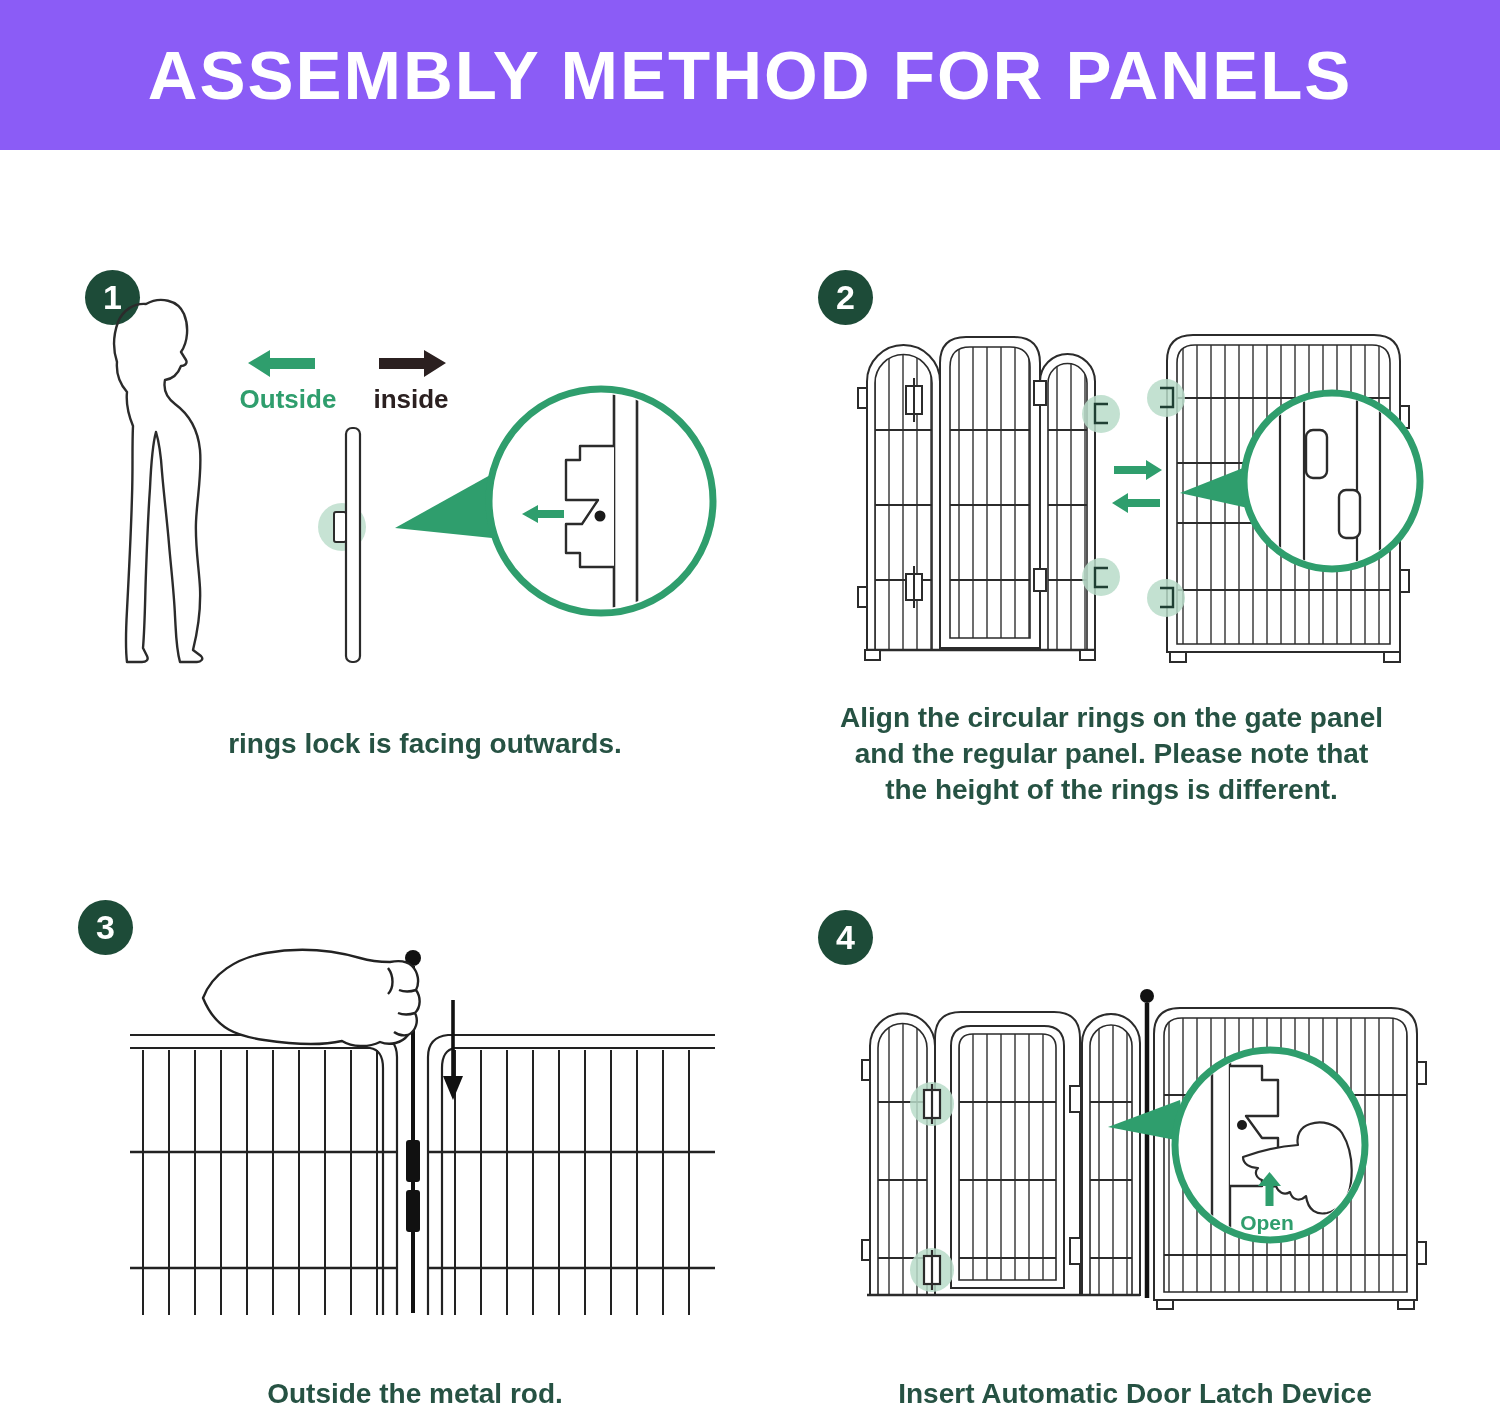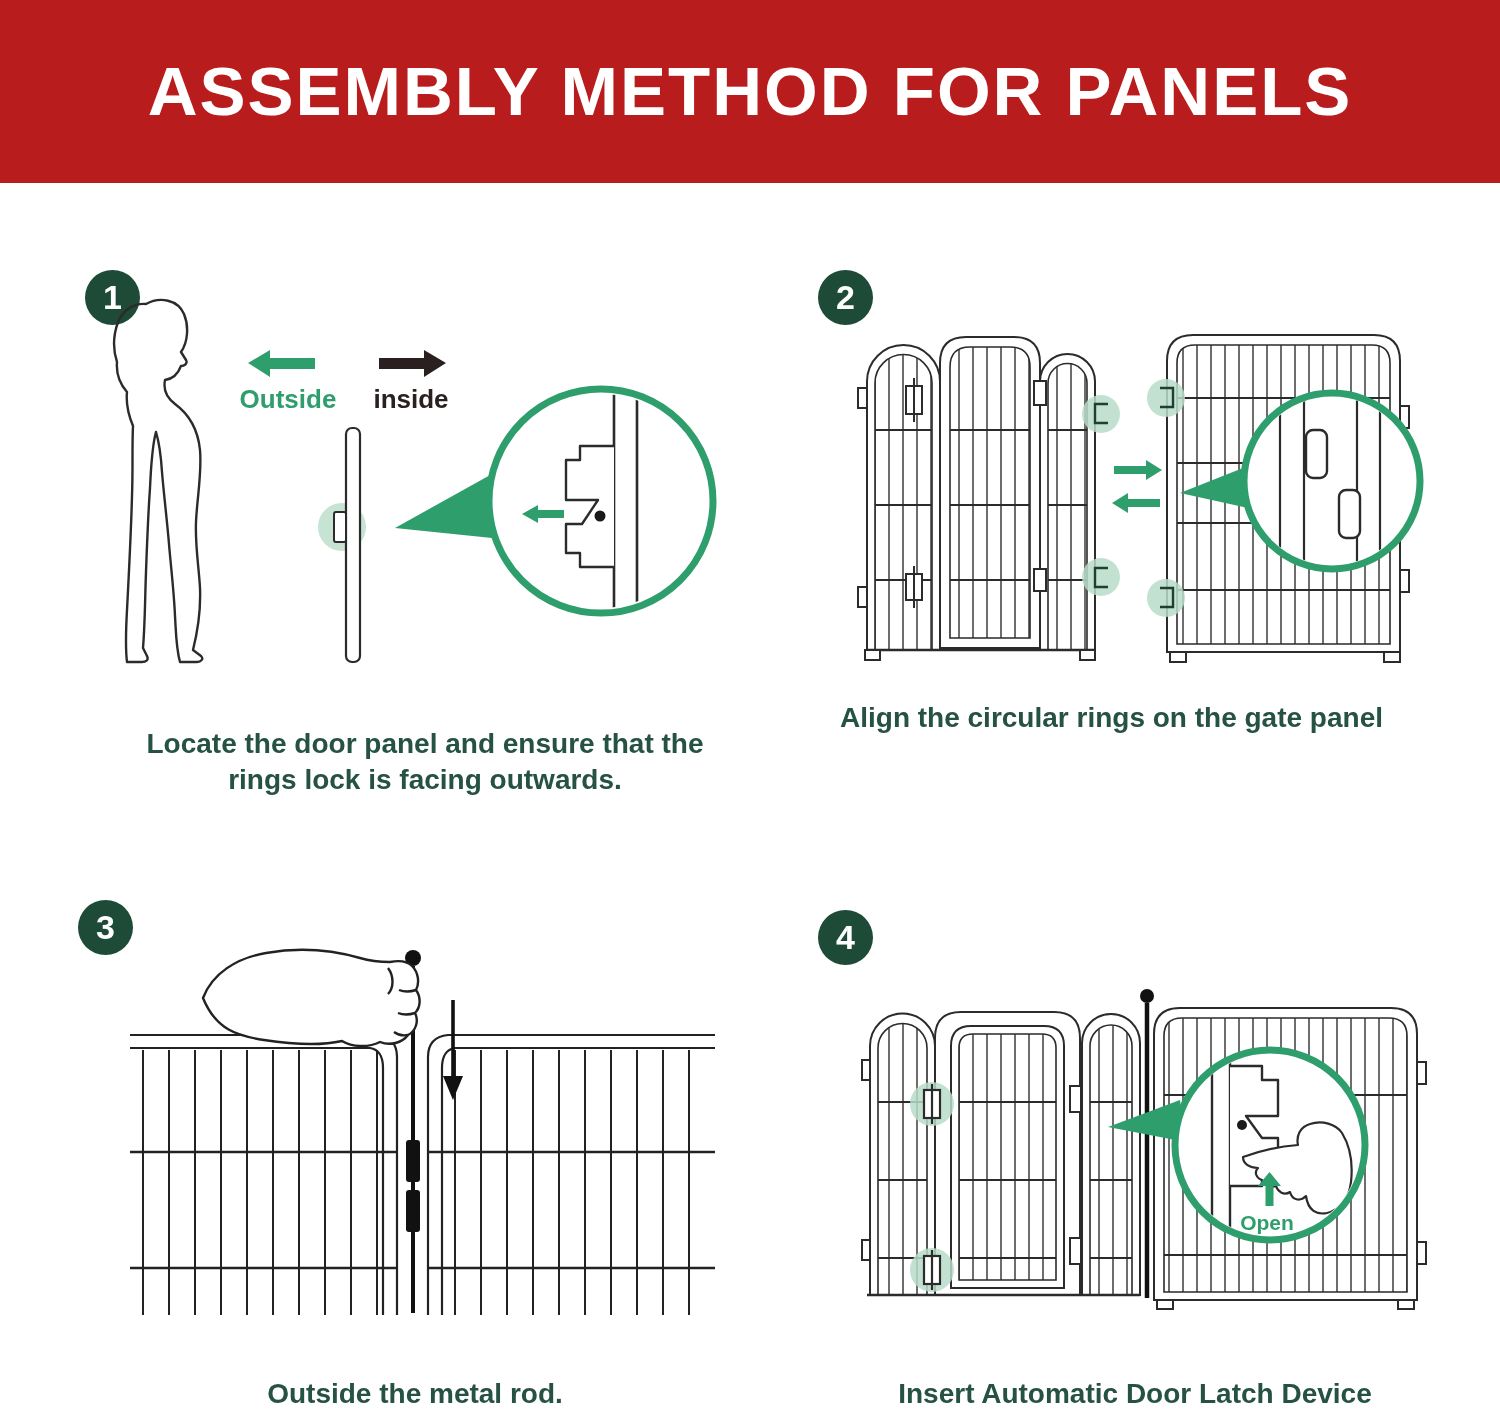--- a/index.html
+++ b/index.html
@@ -1,18 +1,18 @@
 <!DOCTYPE html>
 <html><head>
 <meta charset="utf-8">
 <style>
   html,body{margin:0;padding:0}
   body{width:1500px;height:1418px;position:relative;background:#ffffff;
        font-family:"Liberation Sans",sans-serif;overflow:hidden}
-  .header{position:absolute;left:0;top:0;width:1500px;height:183px;background:#b91c1c;
+  .header{position:absolute;left:0;top:0;width:1500px;height:150px;background:#8b5cf6;
           display:flex;align-items:center;justify-content:center}
   .header h1{color:#ffffff;font-size:69px;font-weight:bold;letter-spacing:2px;margin:0;white-space:nowrap}
   .badge{position:absolute;width:55px;height:55px;border-radius:50%;background:#1d4b38;color:#fff;
          font-size:34px;font-weight:bold;display:flex;align-items:center;justify-content:center}
   .caption{position:absolute;color:#265243;font-size:28px;font-weight:bold;line-height:36px;text-align:center}
   svg{position:absolute;display:block}
   svg text{font-family:"Liberation Sans",sans-serif;font-weight:bold}
   .lbl-green{fill:#2f9e6d;font-size:26px}
   .lbl-dark{fill:#2b2020;font-size:26px}
   .lbl-open{fill:#2f9e6d;font-size:21px}
@@ -270,24 +270,25 @@
              C1250,1168 1243,1164 1243,1157 Z"></path>
     <g>
       <rect x="1265.5" y="1184" width="8" height="22" fill="#2f9e6d"></rect>
       <polygon points="1258,1186 1281,1186 1269.5,1172" fill="#2f9e6d"></polygon>
     </g>
     <text x="1267" y="1230" text-anchor="middle" class="lbl-open">Open</text>
   </g>
 </svg>
 
 <div class="caption" style="left:75px;top:726px;width:700px">
-  <div>Locate the door panel and ensure that the</div>
   <div>rings lock is facing outwards.</div>
 </div>
 <div class="caption" style="left:784px;top:700px;width:655px">
   <div>Align the circular rings on the gate panel</div>
+  <div>and the regular panel. Please note that</div>
+  <div>the height of the rings is different.</div>
 </div>
 <div class="caption" style="left:60px;top:1376px;width:710px">
   <div>Outside the metal rod.</div>
 </div>
 <div class="caption" style="left:800px;top:1376px;width:670px">
   <div>Insert Automatic Door Latch Device</div>
 </div>
 
 </body></html>

